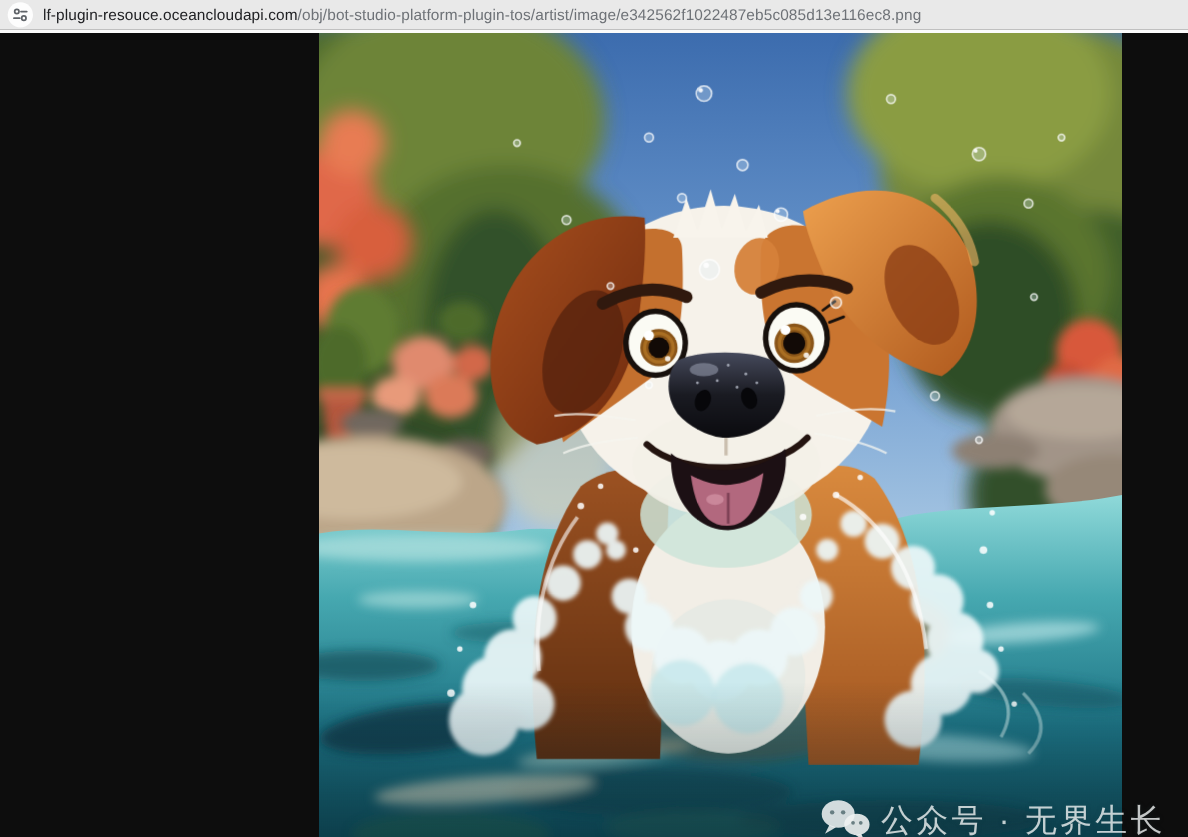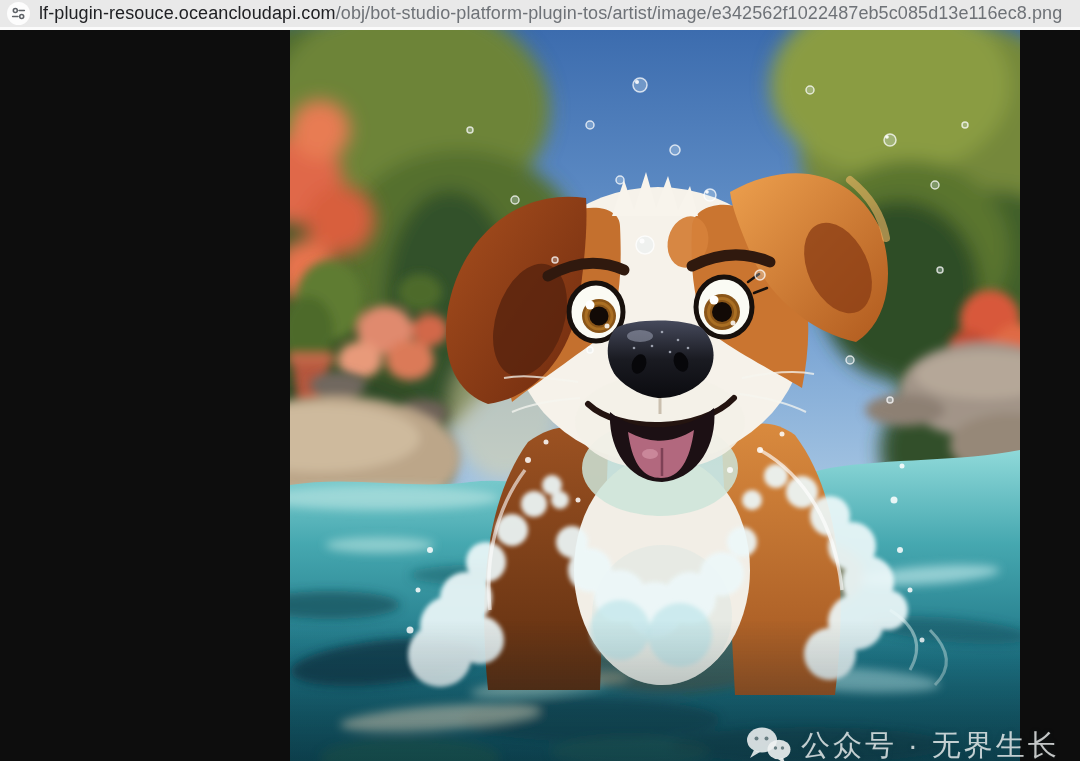--- a/index.html
+++ b/index.html
@@ -13,21 +13,21 @@
     background:var(--toolbar-bg,#e9e9e9);
     display:flex;align-items:center;gap:9px;padding-left:7px;box-sizing:border-box;
     z-index:5;
   }
   .site-chip{
     width:23px;height:23px;border-radius:50%;background:#fdfdfd;
     display:flex;align-items:center;justify-content:center;flex:0 0 auto;
     cursor:pointer;
   }
   .url-line{
-    font-size:18px;line-height:27px;white-space:nowrap;letter-spacing:0.1px;
+    font-size:14px;line-height:27px;white-space:nowrap;letter-spacing:0.1px;
     cursor:text;
   }
   .url-domain{color:var(--domain-text,#202124);}
   .url-path{color:var(--path-text,#6e7277);}
   .page-edge{
     position:absolute;top:27px;left:0;width:1080px;height:3px;background:#fbfbfb;z-index:5;
   }
   
   .stage{
     position:absolute;top:30px;left:0;width:1080px;height:731px;

